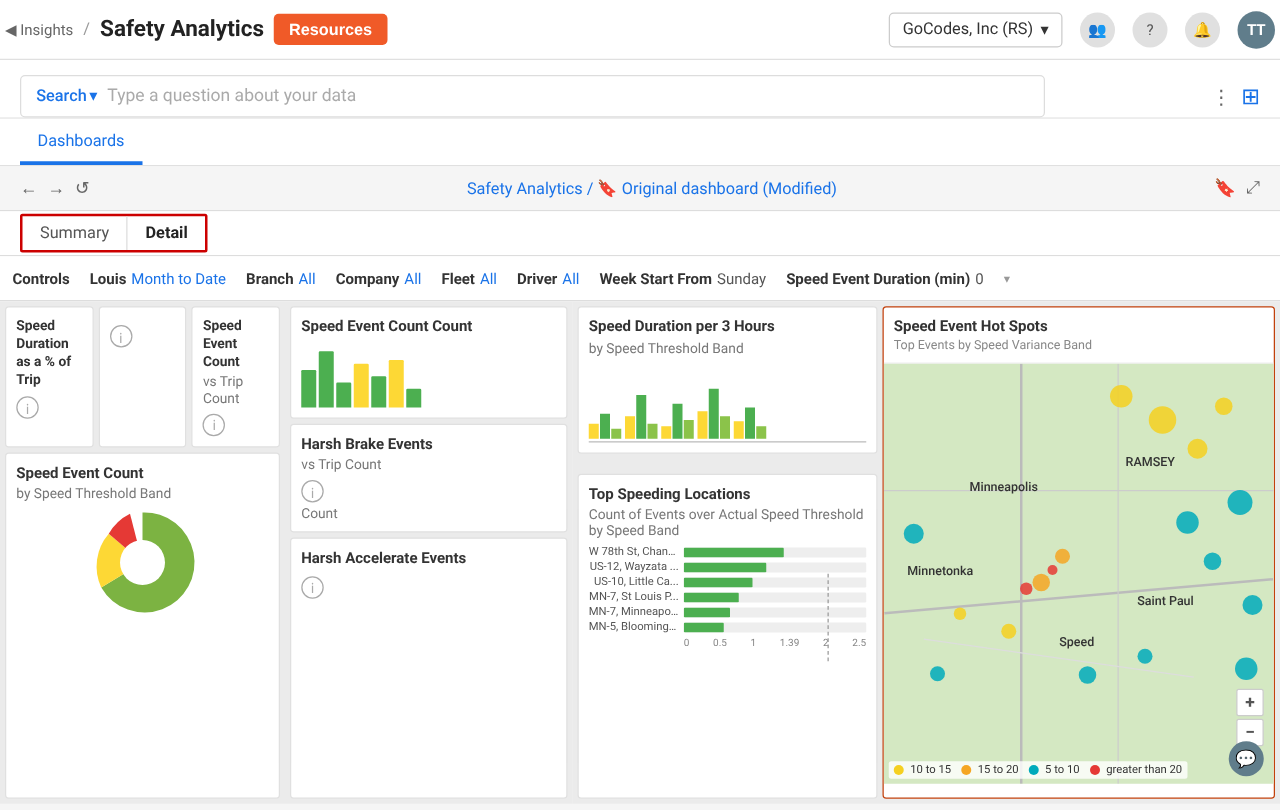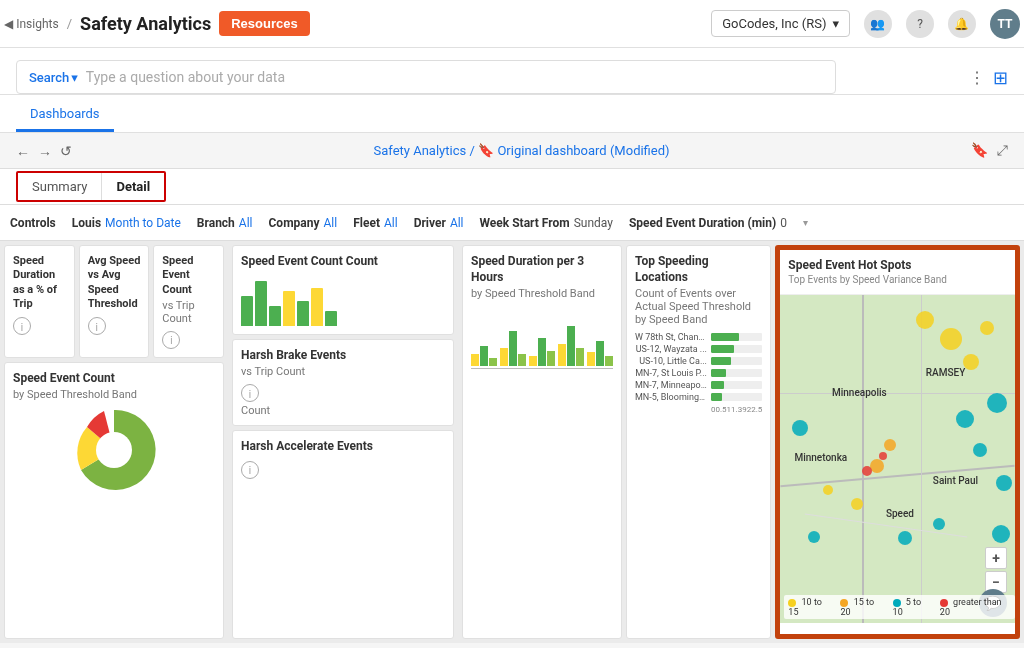--- a/index.html
+++ b/index.html
@@ -208,28 +208,28 @@
       flex: 1;
       display: flex;
       gap: 4px;
       padding: 4px;
       background: #ebebeb;
     }
 
     .center-col {
       flex: 0 0 240px;
       display: flex;
-      flex-direction: row;
-      gap: 4px;
+      flex-direction: column;
+      gap: 16px;
     }
 
     .map-col {
       flex: 1;
       background: #fff;
-      border: 5px solid #c2410c;
+      border: 1px solid #c2410c;
       border-radius: 3px;
       overflow: hidden;
       position: relative;
     }
 
     
     .speed-dur-card { background: #fff; border: 1px solid #e0e0e0; border-radius: 3px; padding: 8px; }
 
     
     .top-speed-card { background: #fff; border: 1px solid #e0e0e0; border-radius: 3px; padding: 8px; flex: 1; }
@@ -394,21 +394,20 @@
 <div class="main-content">
 
   <div class="left-col">
 
     <div class="top-cards">
       <div class="top-card">
         <div class="card-title">Speed Duration as a % of Trip</div>
         <div class="card-info-icon">ℹ</div>
       </div>
       <div class="top-card">
-        <div class="card-title">Avg Speed vs Avg Speed Threshold</div>
         <div class="card-info-icon">ℹ</div>
       </div>
       <div class="top-card">
         <div class="card-title">Speed Event Count</div>
         <div class="card-subtitle">vs Trip Count</div>
         <div class="card-info-icon">ℹ</div>
       </div>
     </div>
 
     <div style="display:flex; gap:4px; flex:1;">

